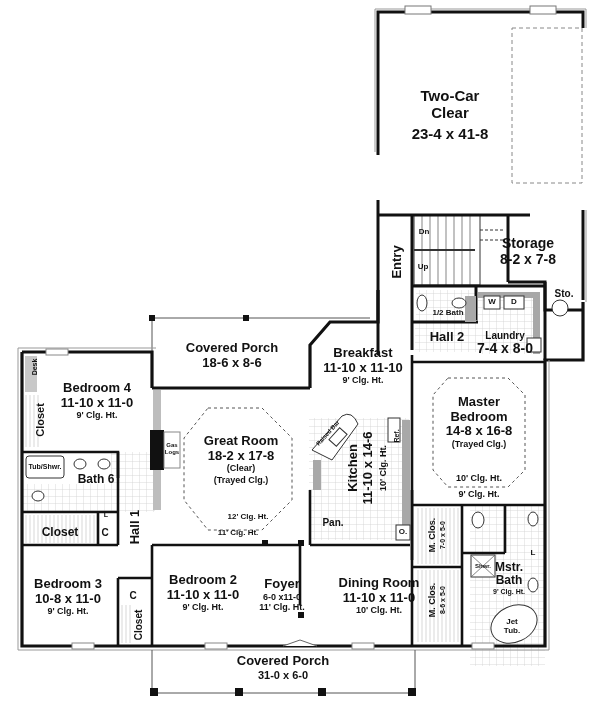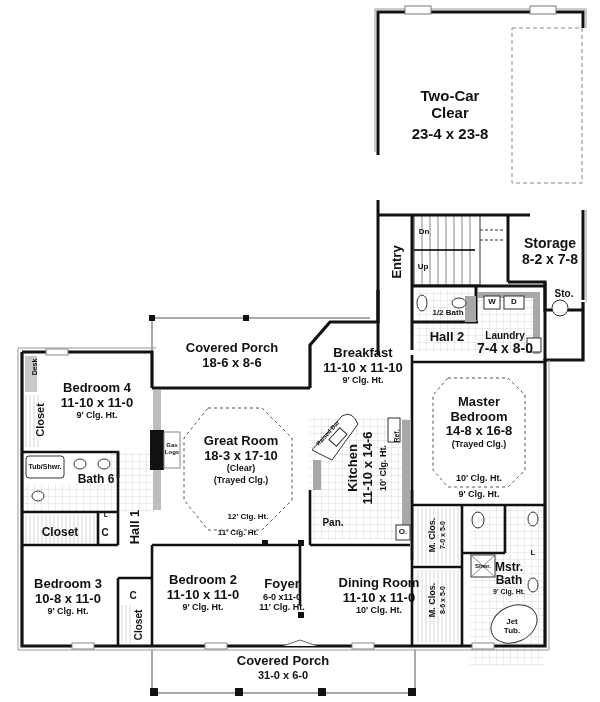--- a/index.html
+++ b/index.html
@@ -187,24 +187,24 @@
   <path d="M283 646 L300 640 L317 646" fill="#fff" stroke="#666"></path>
 
   <rect x="262" y="540" width="6" height="6" fill="#111"></rect>
   <rect x="298" y="540" width="6" height="6" fill="#111"></rect>
   <rect x="298" y="612" width="6" height="6" fill="#111"></rect>
 </svg>
 
 <div class="lbl big" style="left:450px;top:88px;">
   <div>Two-Car</div>
   <div>Clear</div>
-  <div style="margin-top:4px;">23-4 x 23-8</div>
-</div>
-
-<div class="lbl mid" style="left:550px;top:236px;font-size:14px;">
+  <div style="margin-top:4px;">23-4 x 41-8</div>
+</div>
+
+<div class="lbl mid" style="left:528px;top:236px;font-size:14px;">
   <div>Storage</div>
   <div>8-2 x 7-8</div>
 </div>
 <div class="lbl sm" style="left:564px;top:288px;font-size:10px;">Sto.</div>
 
 <div class="lbl mid rot" style="left:397px;top:262px;">Entry</div>
 <div class="lbl xs" style="left:424px;top:228px;">Dn</div>
 <div class="lbl xs" style="left:423px;top:263px;">Up</div>
 
 <div class="lbl xs" style="left:448px;top:309px;">1/2 Bath</div>
@@ -245,21 +245,21 @@
 <div class="lbl sm rot" style="left:40px;top:420px;font-size:11px;">Closet</div>
 <div class="lbl xs" style="left:45px;top:463px;font-size:7px;">Tub/Shwr.</div>
 <div class="lbl mid" style="left:96px;top:473px;font-size:12px;">Bath 6</div>
 <div class="lbl xs" style="left:106px;top:511px;font-size:7px;">L</div>
 <div class="lbl mid" style="left:60px;top:526px;font-size:12px;">Closet</div>
 <div class="lbl sm" style="left:105px;top:527px;font-size:10px;">C</div>
 <div class="lbl mid rot" style="left:135px;top:527px;">Hall 1</div>
 
 <div class="lbl mid" style="left:241px;top:434px;">
   <div>Great Room</div>
-  <div>18-3 x 17-10</div>
+  <div>18-2 x 17-8</div>
   <div class="sm">(Clear)</div>
   <div class="sm" style="margin-top:2px;">(Trayed Clg.)</div>
 </div>
 <div class="lbl xs" style="left:248px;top:513px;">12' Clg. Ht.</div>
 <div class="lbl xs" style="left:238px;top:529px;">11' Clg. Ht.</div>
 <div class="lbl xs" style="left:172px;top:442px;font-size:6px;">
   <div>Gas</div>
   <div>Logs</div>
 </div>
 

